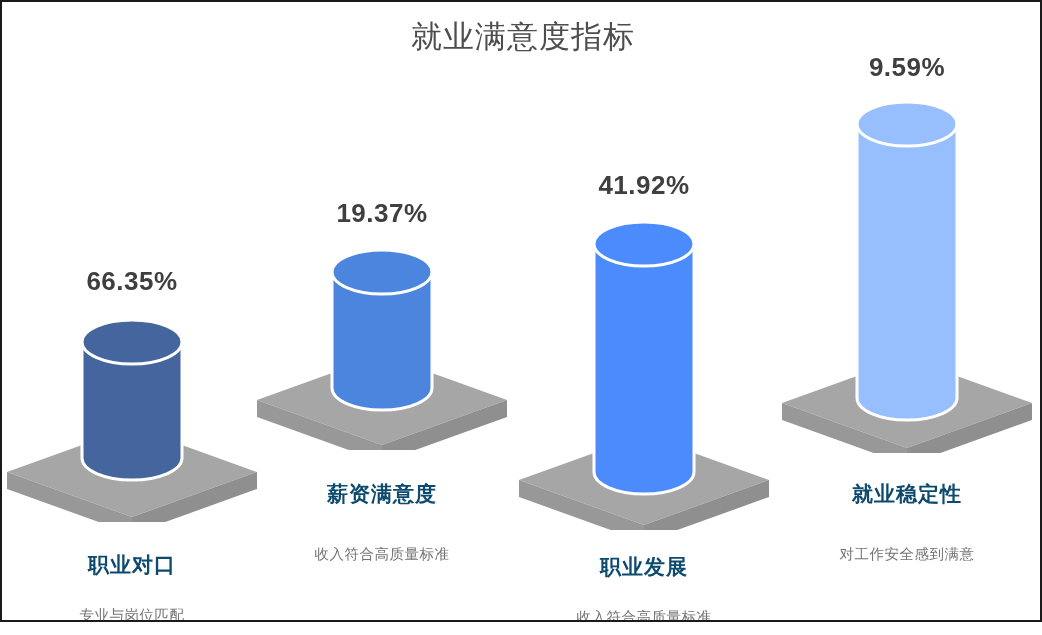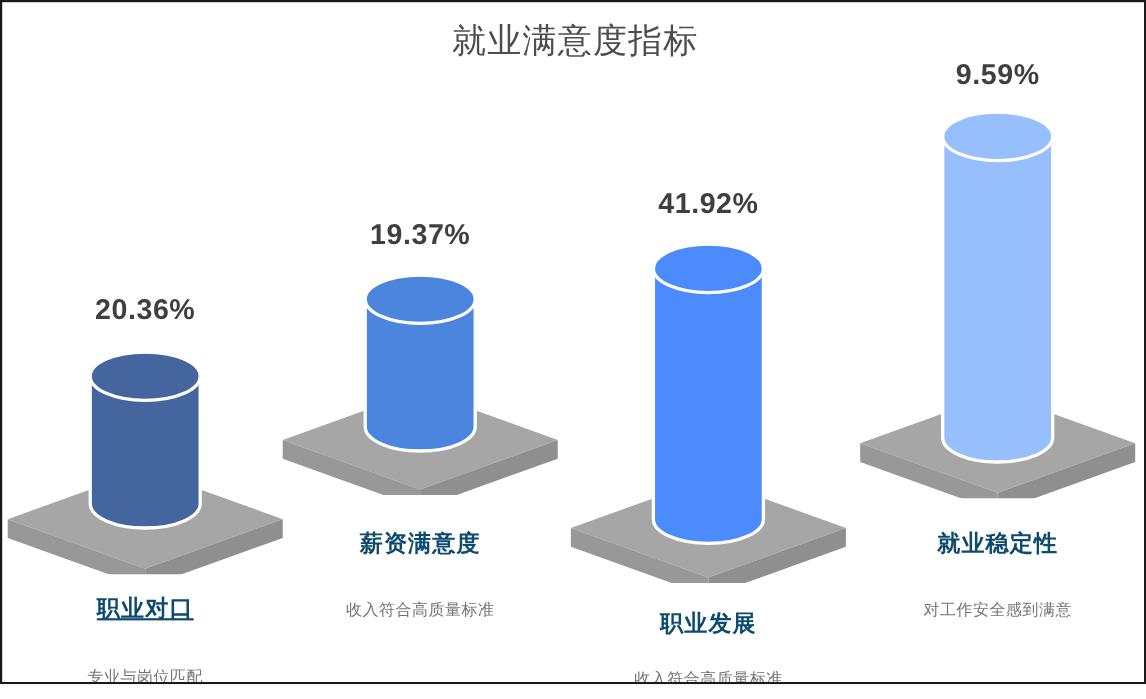--- a/index.html
+++ b/index.html
@@ -78,38 +78,38 @@
   .cyl svg { display: block; overflow: visible; }
 </style>
 </head>
 <body>
 
 <div id="canvas">
 
   <div id="chart-title">就业满意度指标</div>
 
   <div class="col" style="left:0px;">
-    <div class="value-label" style="top:264px;">20.36%</div>
+    <div class="value-label" style="top:264px;">66.35%</div>
 
     <div class="podium" style="top:420px;">
       <svg width="260" height="100" viewBox="0 0 260 100">
         <polygon points="130,5 255,50 130,95 5,50" fill="#A6A6A6"></polygon>
         <polygon points="5,50 130,95 130,112 5,67" fill="#989898"></polygon>
         <polygon points="255,50 130,95 130,112 255,67" fill="#8F8F8F"></polygon>
       </svg>
     </div>
 
     <div class="cyl" style="left:75px; top:318px;">
       <svg width="110" height="160" viewBox="0 0 110 160">
         <path d="M5,22 L5,138 A50,22 0 0,0 105,138 L105,22 Z" fill="#44659E" stroke="#ffffff" stroke-width="3"></path>
         <ellipse cx="55" cy="22" rx="50" ry="22" fill="#44659E" stroke="#ffffff" stroke-width="3"></ellipse>
       </svg>
     </div>
 
-    <div class="cat-label" style="top:537px;text-decoration:underline;">职业对口</div>
+    <div class="cat-label" style="top:549px;">职业对口</div>
     <div class="sub-label" style="top:588px;">专业与岗位匹配</div>
   </div>
 
   <div class="col" style="left:250px;">
     <div class="value-label" style="top:196px;">19.37%</div>
 
     <div class="podium" style="top:348px;">
       <svg width="260" height="100" viewBox="0 0 260 100">
         <polygon points="130,5 255,50 130,95 5,50" fill="#A6A6A6"></polygon>
         <polygon points="5,50 130,95 130,112 5,67" fill="#989898"></polygon>

